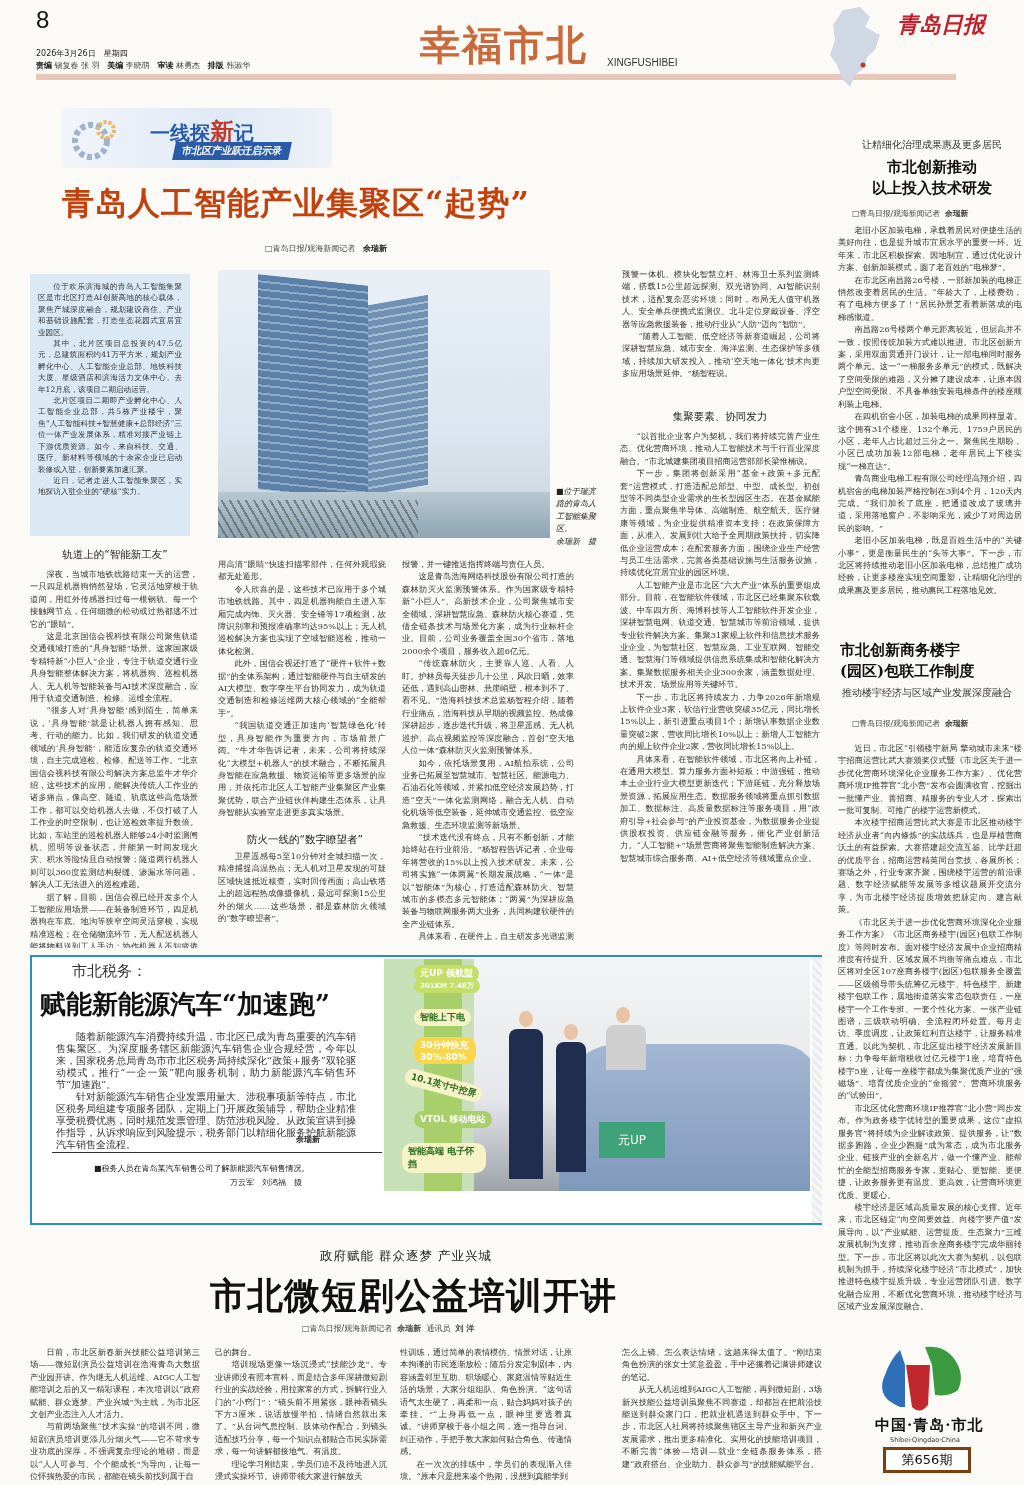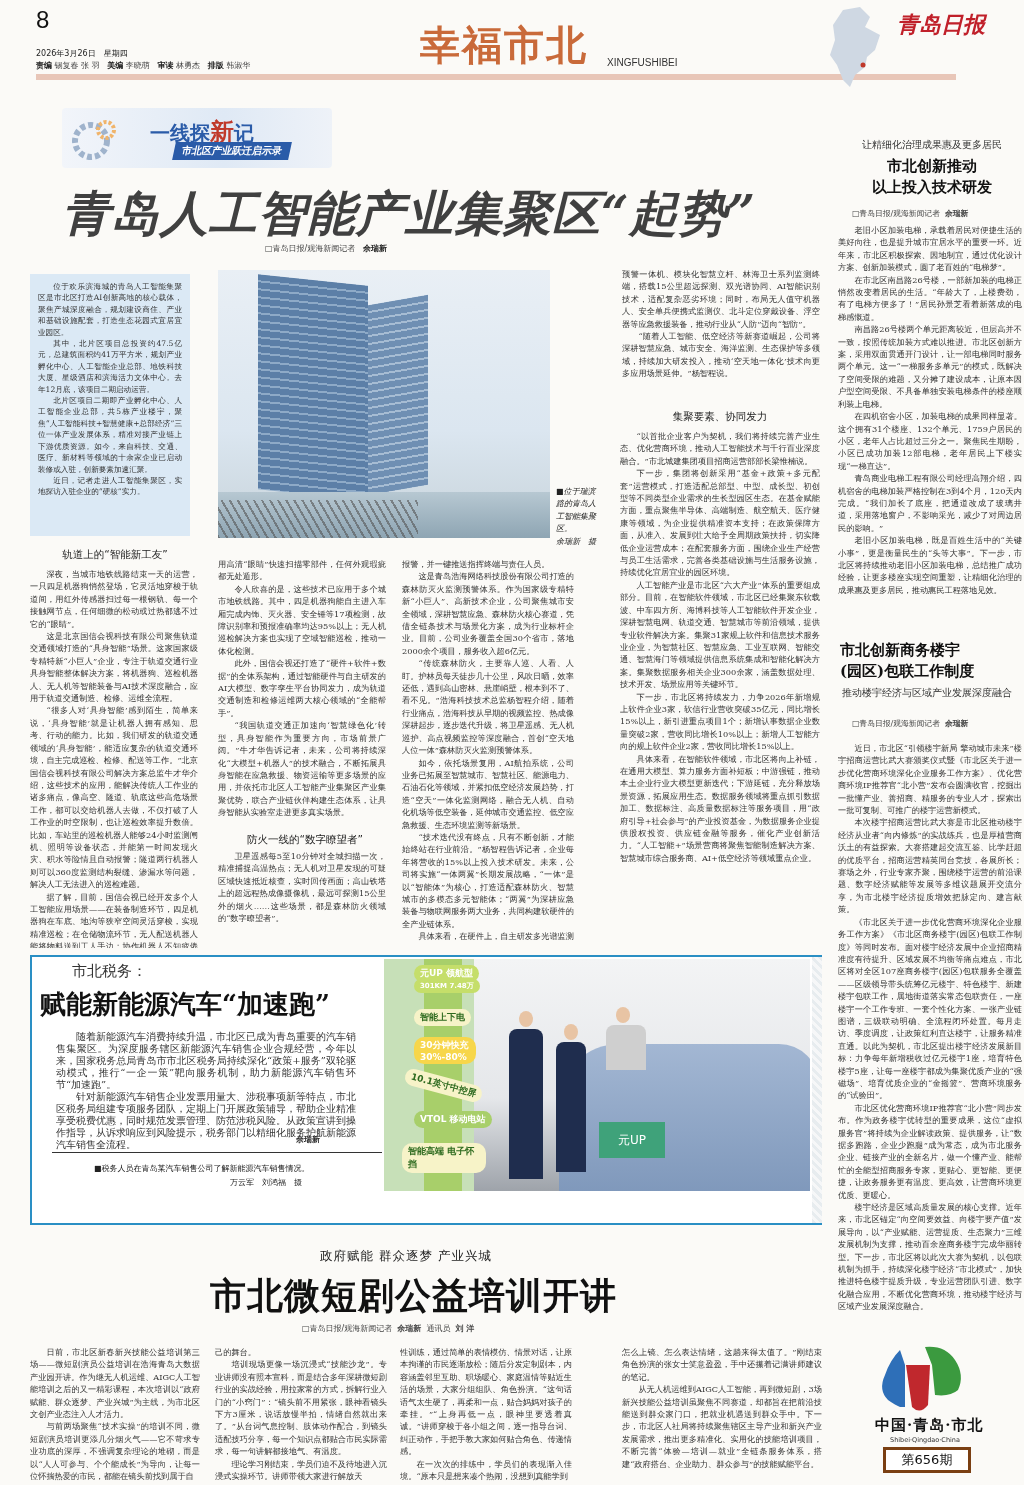--- a/index.html
+++ b/index.html
@@ -18,41 +18,41 @@
   #header-bar { left: 36px; top: 74px; width: 920px; height: 6px; background: #e8c6b8; }
   #map-icon { left: 825px; top: 5px; width: 60px; height: 85px; }
   #paper-logo { left: 897px; top: 10px; font-size: 22px; color: #c0202a; font-style: italic; font-weight: bold; font-family: "DejaVu Serif", serif; }
 
   
   #banner { left: 62px; top: 108px; width: 270px; height: 60px; background: linear-gradient(90deg, #f2f5fa 0%, #dfe9f5 60%, #eef2f8 100%); border-radius: 4px; overflow: hidden; }
   #banner-title { left: 88px; top: 8px; font-size: 20px; font-weight: bold; color: #2a5ba8; font-family: "DejaVu Sans", sans-serif; }
   #banner-title .accent { color: #c0392b; font-size: 24px; }
   #banner-sub { left: 112px; top: 34px; background: #2a5ba8; color: #fff; font-size: 10px; padding: 2px 8px; transform: skewX(-12deg); font-family: "DejaVu Sans", sans-serif; font-weight: bold; }
 
-  #main-headline { left: 62px; top: 182px; font-size: 48px; font-weight: bold; color: #404040; letter-spacing: 1px; font-family: "DejaVu Serif", serif; font-style: italic; }
+  #main-headline { left: 62px; top: 182px; font-size: 32px; font-weight: bold; color: #c2410c; letter-spacing: 1px; font-family: "DejaVu Serif", serif; }
   #main-byline { left: 265px; top: 243px; font-size: 8px; color: #444; font-family: "DejaVu Sans", sans-serif; }
   #main-byline b { color: #222; }
 
   
   #intro-box { left: 30px; top: 274px; width: 160px; height: 262px; background: #dbe9f5; padding: 7px 8px; font-size: 7.6px; line-height: 11.4px; color: #333; text-align: justify; }
   #intro-box p { text-indent: 2em; }
 
   
   #photo-building { left: 218px; top: 270px; width: 332px; height: 268px; background: linear-gradient(180deg,#e9eff5 0%, #dbe6f0 60%, #c7d3da 100%); overflow: hidden; }
   #photo-building .tower { position: absolute; left: 40px; top: 10px; width: 110px; height: 215px; background: repeating-linear-gradient(180deg,#5c7fa7 0 6px,#8eaac7 6px 8px); transform: skewY(6deg); }
   #photo-building .tower2 { position: absolute; left: 150px; top: 30px; width: 60px; height: 190px; background: repeating-linear-gradient(180deg,#6f8fb3 0 6px,#a6bcd3 6px 8px); transform: skewY(-10deg); }
   #photo-building .sea { position: absolute; left: 0; top: 222px; width: 100%; height: 46px; background: linear-gradient(180deg,#b7c8d2,#8ea5b3); }
   #photo-building .rail { position: absolute; left: 0; top: 230px; width: 200px; height: 38px; background: repeating-linear-gradient(60deg,#555 0 2px,transparent 2px 7px); opacity: .6; }
   #photo-caption { left: 556px; top: 486px; width: 42px; font-size: 8px; line-height: 12.4px; color: #222; font-family: "DejaVu Sans", sans-serif; font-style: italic; }
 
   .subhead { font-size: 10.5px; color: #222; font-family: "DejaVu Sans", sans-serif; text-align: center; }
 
   
   #rc-kicker { left: 842px; top: 138px; width: 180px; font-size: 10px; color: #333; font-family: "DejaVu Sans", sans-serif; text-align: center; }
-  #rc-headline { left: 842px; top: 157px; width: 180px; font-size: 15px; font-weight: bold; text-align: center; color: #111; line-height: 21px; font-family: Liberation Mono, monospace; }
+  #rc-headline { left: 842px; top: 157px; width: 180px; font-size: 15px; font-weight: bold; text-align: center; color: #111; line-height: 21px; }
   #rc-byline { left: 852px; top: 208px; font-size: 7.8px; color: #444; font-family: "DejaVu Sans", sans-serif; }
   #rc-body { left: 838px; top: 224px; width: 184px; }
   #rc2-headline { left: 840px; top: 640px; width: 182px; font-size: 15px; font-weight: bold; color: #111; line-height: 21px; }
   #rc2-sub { left: 842px; top: 686px; width: 180px; font-size: 10px; color: #333; font-family: "DejaVu Sans", sans-serif; line-height: 14px; }
   #rc2-byline { left: 852px; top: 718px; font-size: 7.8px; color: #444; font-family: "DejaVu Sans", sans-serif; }
   #rc2-body { left: 838px; top: 742px; width: 184px; }
 
   
   #tax-box { left: 30px; top: 955px; width: 792px; height: 270px; border: 2px solid #2a8fc4; background: #fff; }
   #tax-kicker { left: 40px; top: 5px; font-size: 15px; color: #333; font-family: "DejaVu Sans", sans-serif; }

